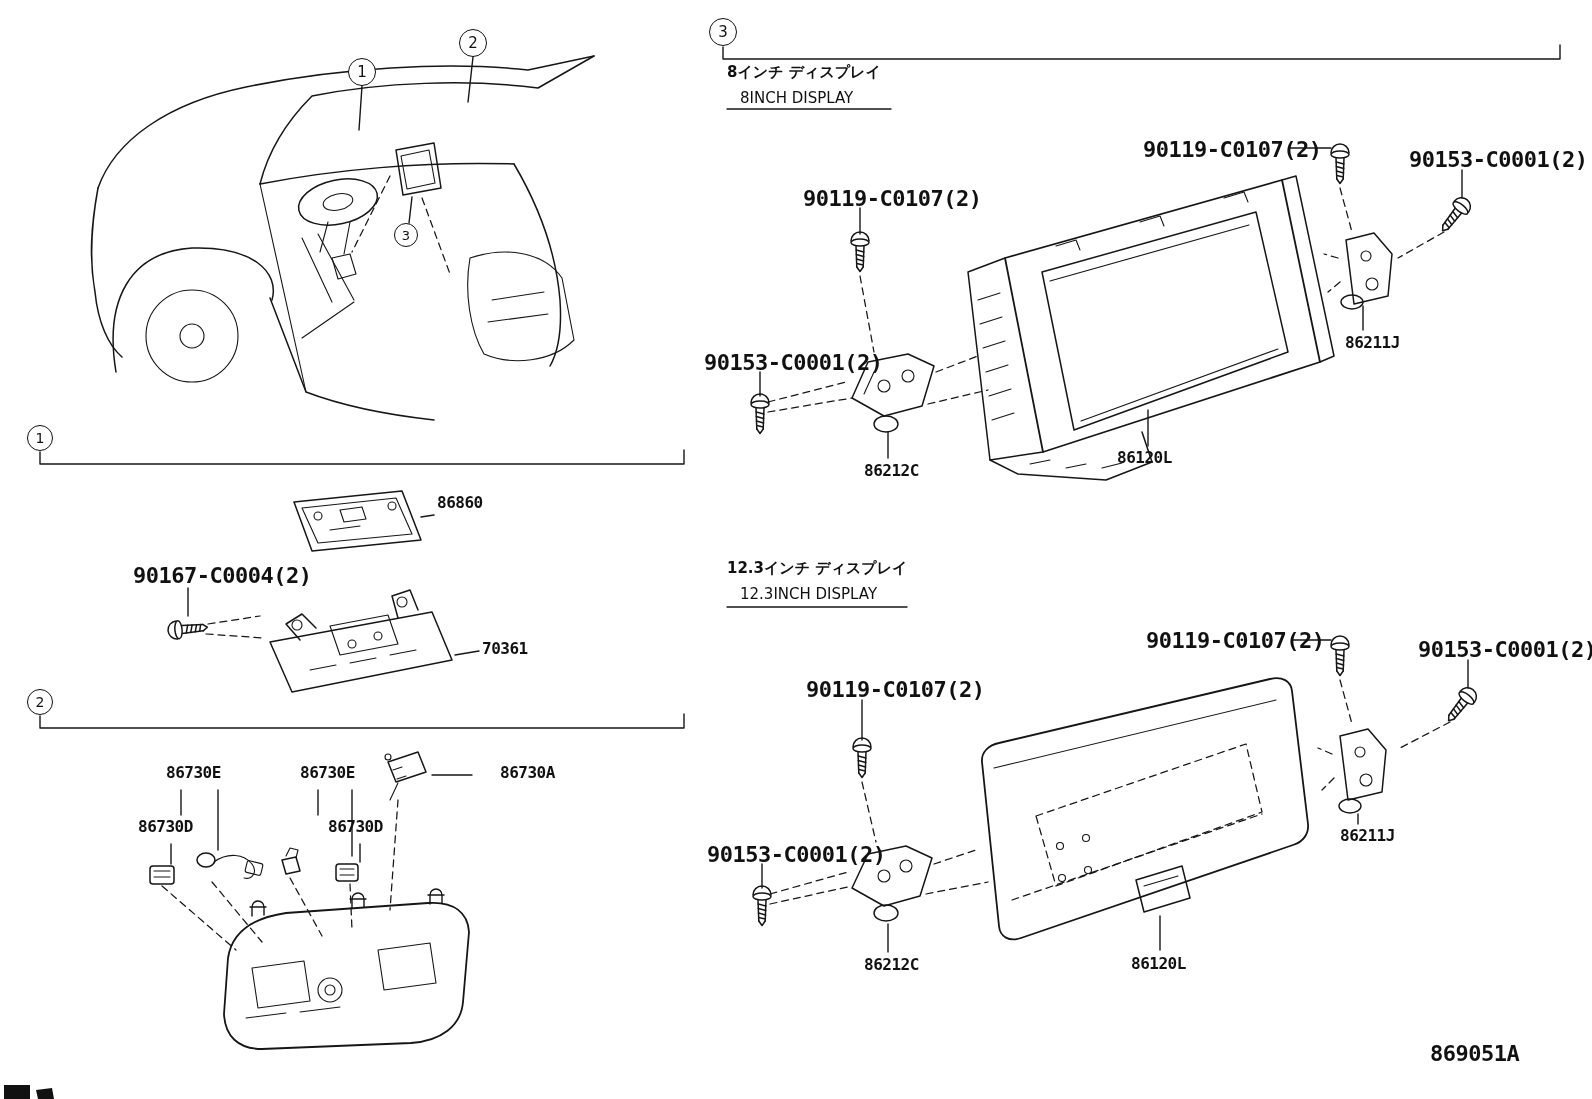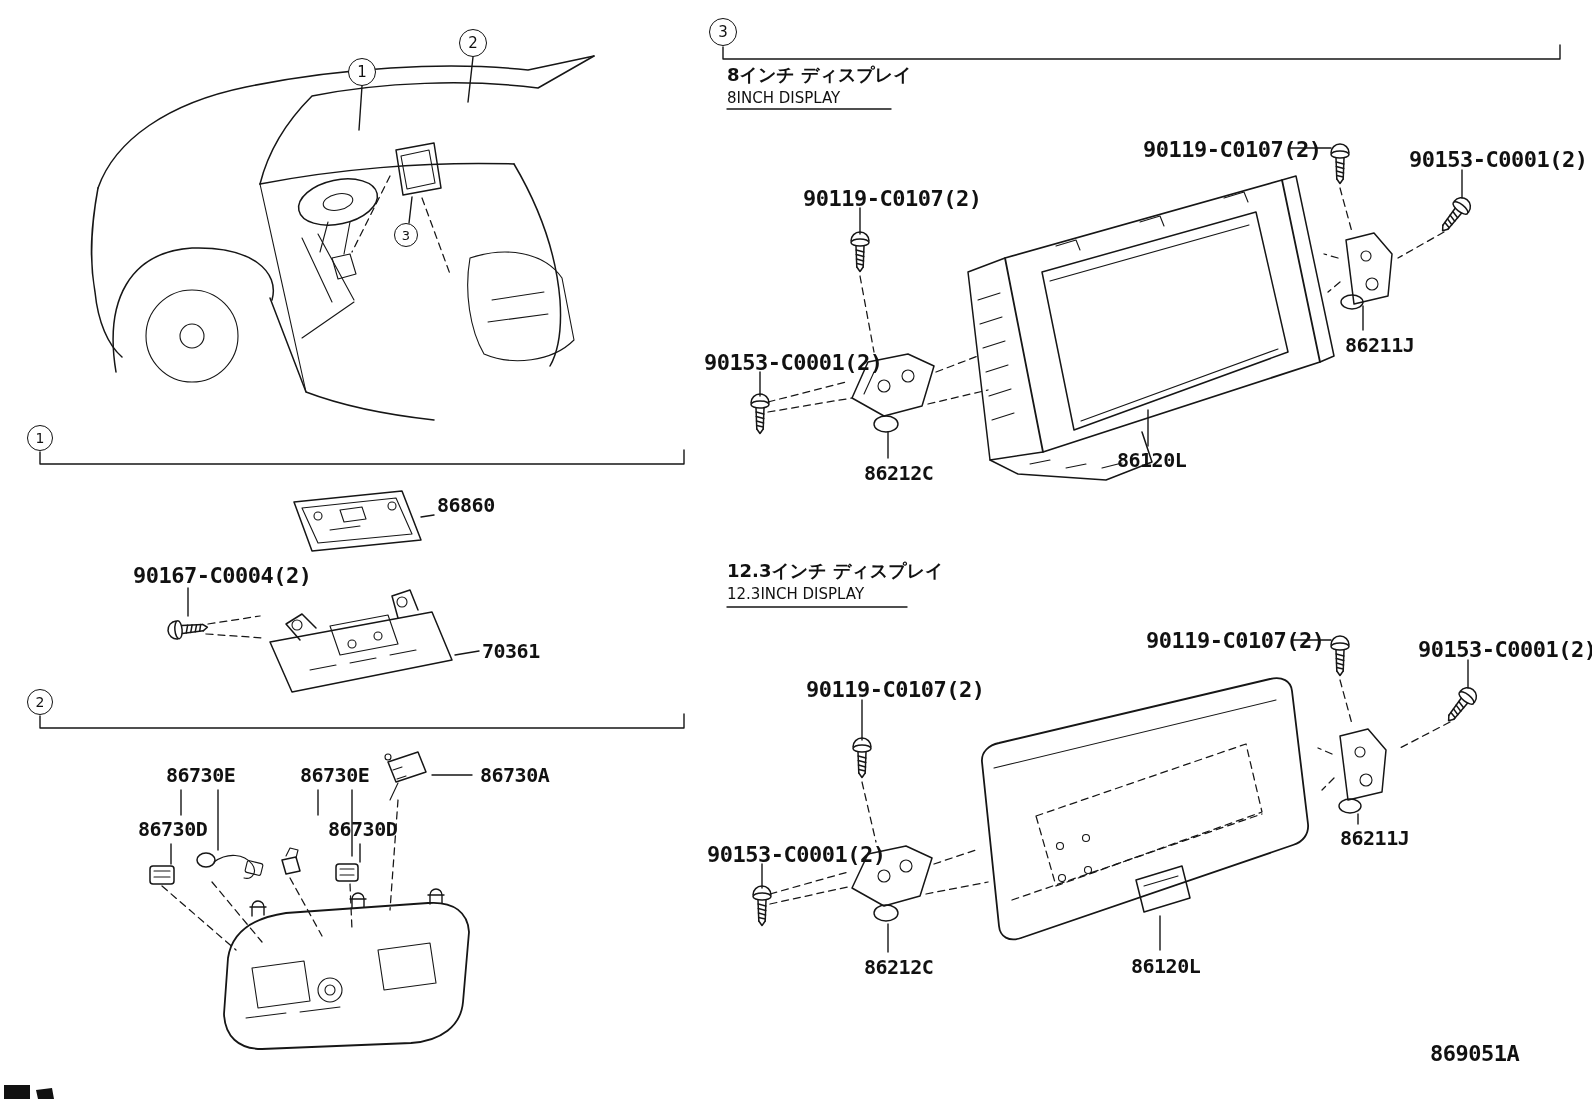--- a/index.html
+++ b/index.html
@@ -7,23 +7,23 @@
   .stage { position:relative; width:1592px; height:1099px; background:#fff; overflow:hidden;
            font-family:"DejaVu Sans","Liberation Sans",sans-serif; color:#111; }
   .stage svg { position:absolute; left:0; top:0; }
   .stage svg path, .stage svg circle, .stage svg ellipse, .stage svg rect { stroke-width:1.5; }
   .stage svg .f  { stroke-width:1.1; }
   .stage svg .t  { stroke-width:1.8; }
   .stage svg .ld { stroke-width:1.4; }
   .stage svg .d  { stroke-width:1.25; stroke-dasharray:7 5; }
   .lbl { position:absolute; font-family:"DejaVu Sans Mono","Liberation Mono",monospace;
          font-weight:700; font-size:22px; letter-spacing:-0.5px; white-space:nowrap; }
-  .lbl.lg { font-size:20px;text-align:right; }
-  .jp { position:absolute; font-size:18px; font-weight:600; white-space:nowrap; }
-  .en { position:absolute; font-size:15px; font-weight:500; white-space:nowrap; }
+  .lbl.lg { font-size:16px;text-align:right; }
+  .jp { position:absolute; font-size:15px; font-weight:600; white-space:nowrap; }
+  .en { position:absolute; font-size:15px; font-weight:500; white-space:nowrap;margin-left:13px; }
   .co { position:absolute; border:1.8px solid #111; border-radius:50%; background:#fff;
         display:flex; align-items:center; justify-content:center; font-size:15px; font-weight:500; }
   .co.s28 { width:28px; height:28px; }
   .co.s26 { width:26px; height:26px; font-size:14px; }
   .co.s24 { width:24px; height:24px; font-size:13px; }
 </style>
 </head>
 <body>
 
 <div class="stage">
@@ -249,19 +249,19 @@
   <div class="lbl lg" style="left:1340px;top:826px">86211J</div>
   <div class="lbl lg" style="left:864px;top:955px">86212C</div>
   <div class="lbl lg" style="left:1131px;top:954px">86120L</div>
 
   <div class="lbl lg" style="left:437px;top:493px">86860</div>
   <div class="lbl" style="left:133px;top:563px">90167-C0004(2)</div>
   <div class="lbl lg" style="left:482px;top:639px">70361</div>
 
   <div class="lbl lg" style="left:166px;top:763px">86730E</div>
   <div class="lbl lg" style="left:300px;top:763px">86730E</div>
-  <div class="lbl lg" style="left:480px;top:763px">86730A</div>
+  <div class="lbl lg" style="left:500px;top:763px">86730A</div>
   <div class="lbl lg" style="left:138px;top:817px">86730D</div>
   <div class="lbl lg" style="left:328px;top:817px">86730D</div>
 
   <div class="lbl" style="left:1430px;top:1041px">869051A</div>
 
 </div>
 
 </body></html>

